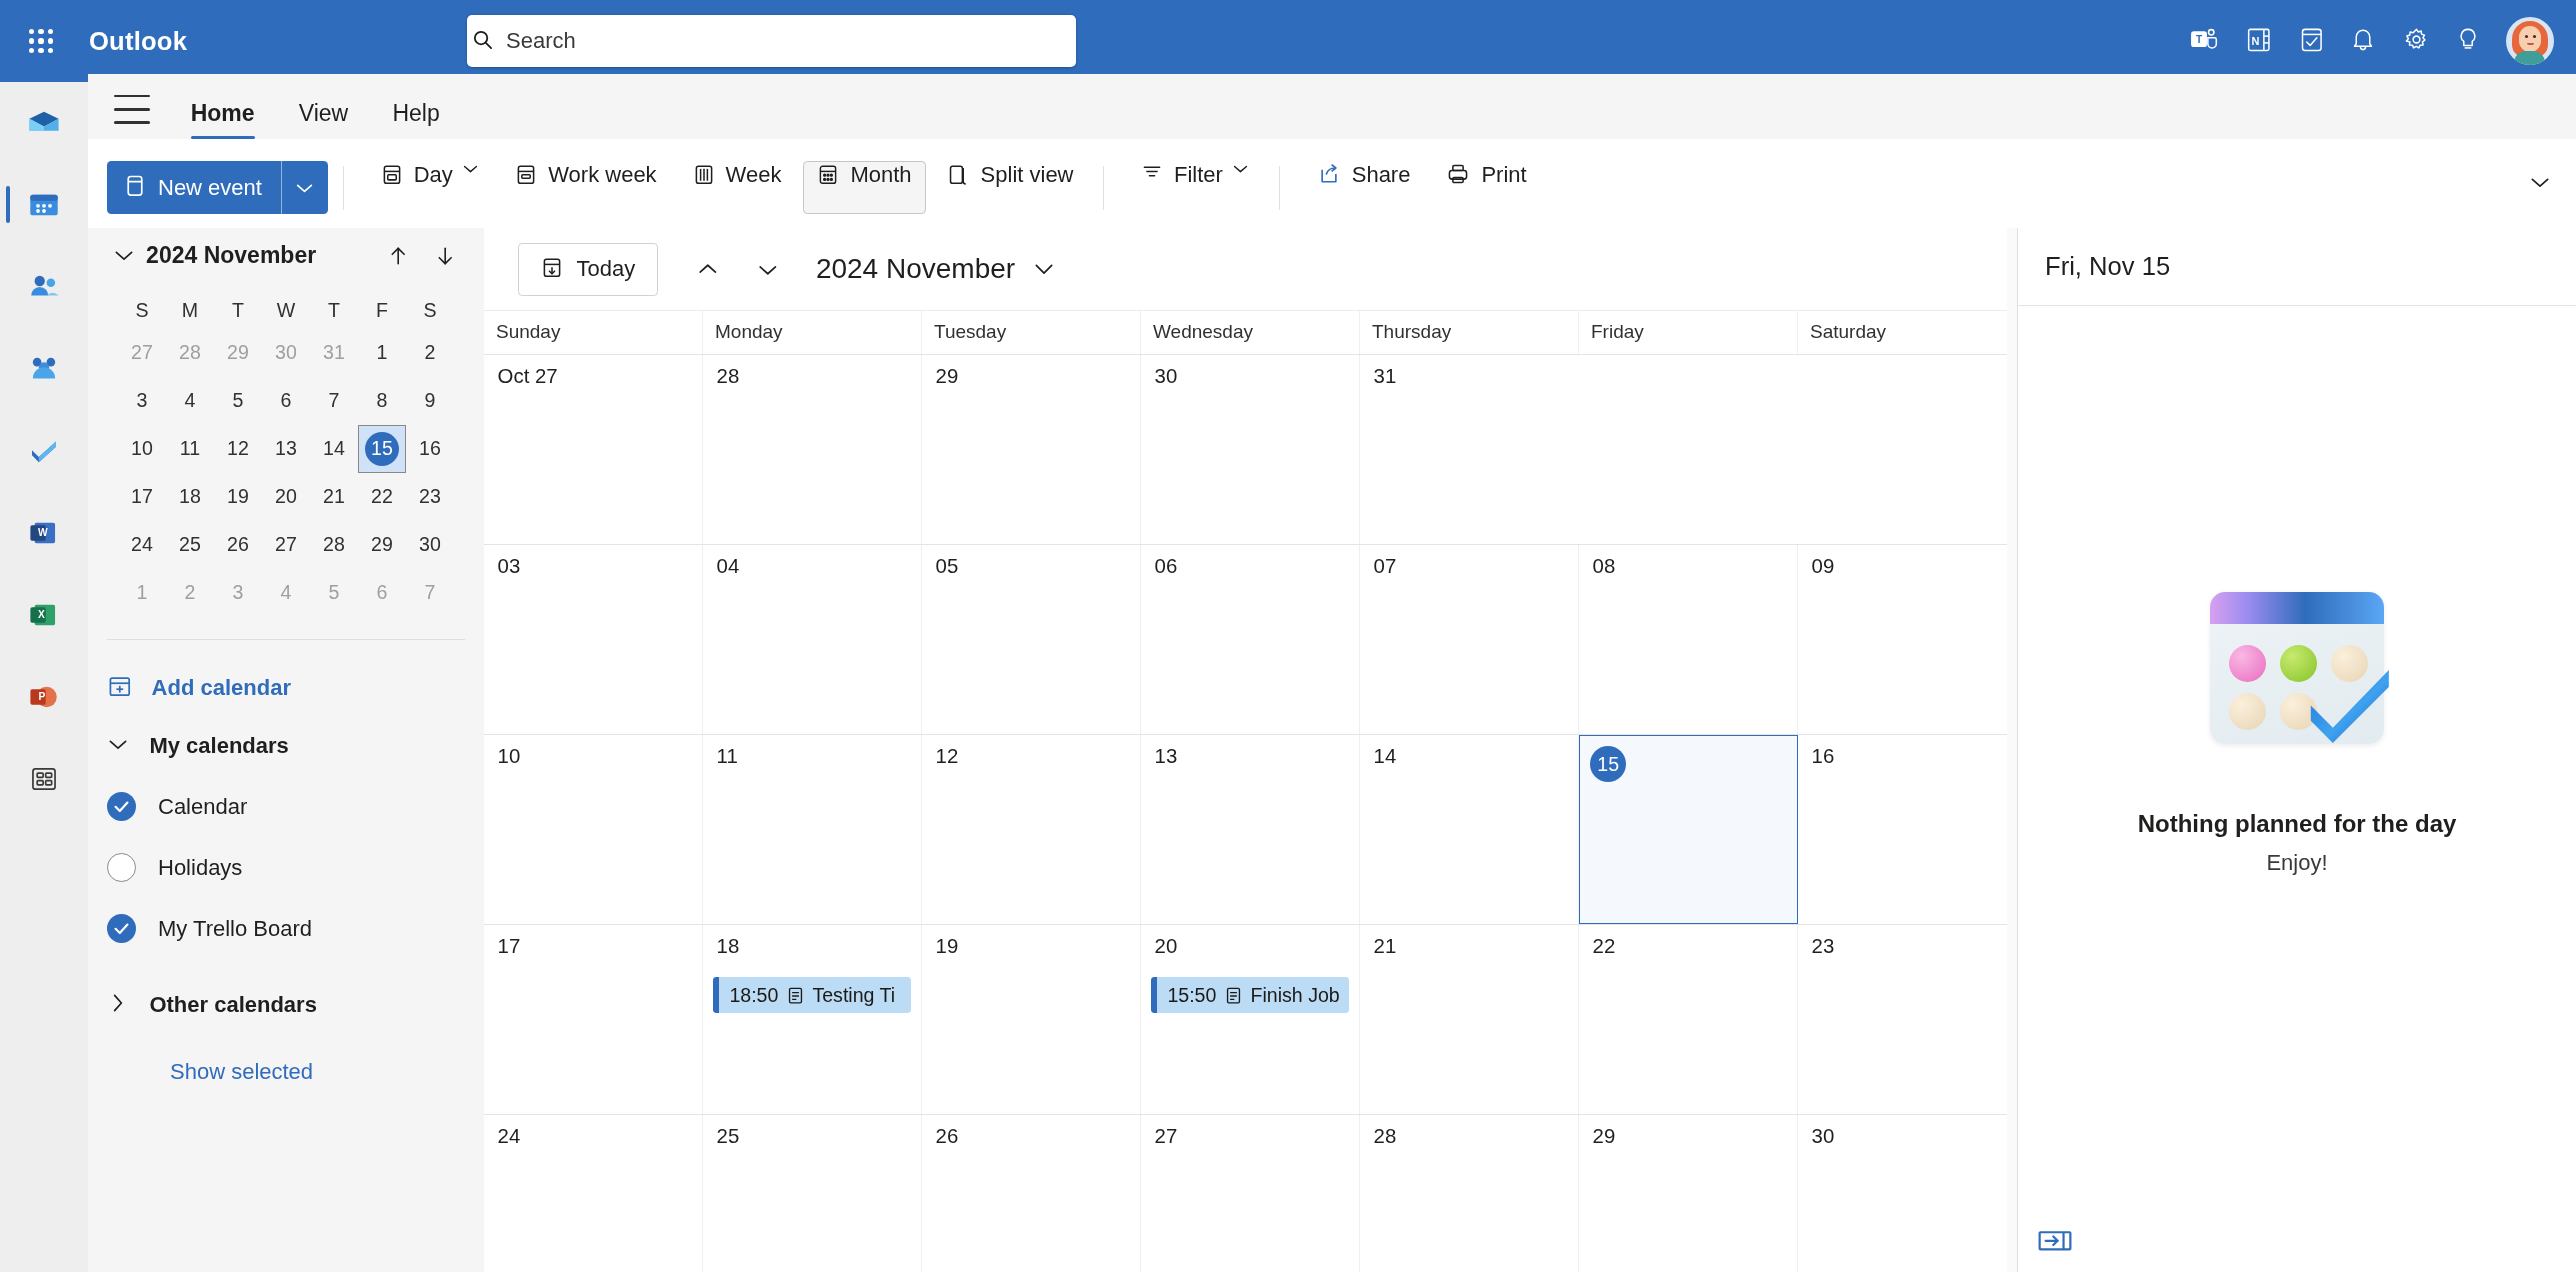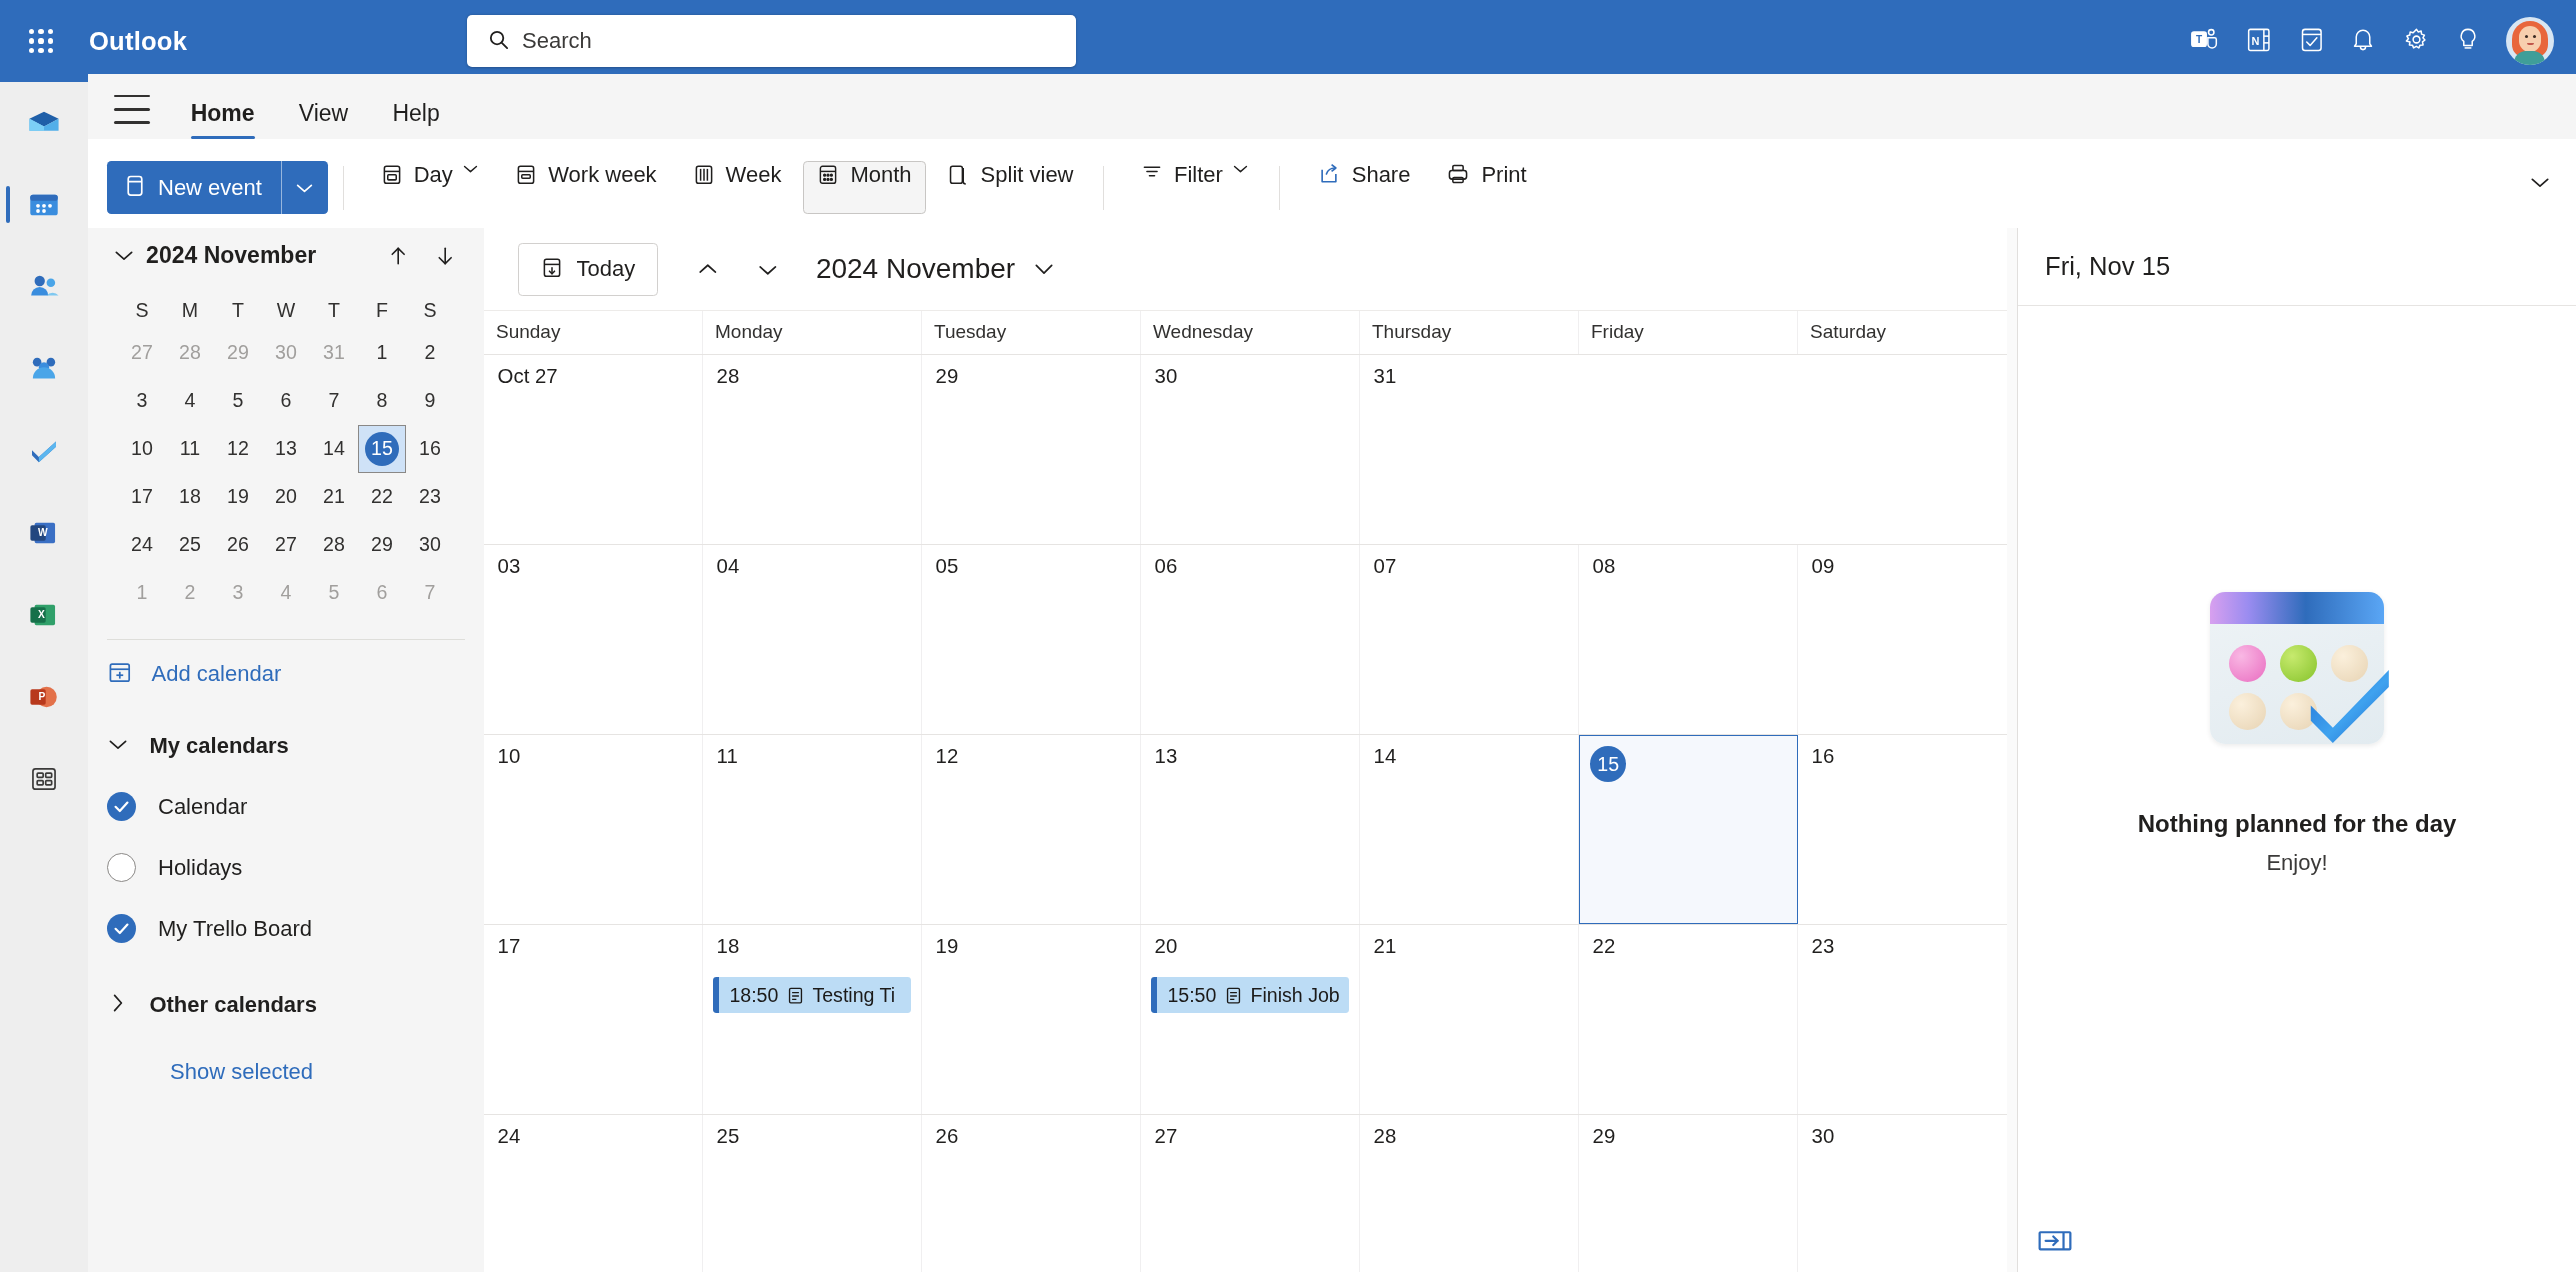--- a/index.html
+++ b/index.html
@@ -24,21 +24,21 @@
   }
   .waffle i { background: #ffffff; border-radius: 50%; display:block; width:5.1px; height:5.1px; }
   .brand {
     color: #ffffff; font-size: 25.6px; font-weight: 600;
     margin-left: 24px; letter-spacing: 0.2px;
   }
   .searchwrap {
     position: absolute; left: 467px; top: 15.3px;
     width: 609px; height: 52px;
     background: #ffffff; border-radius: 5.1px;
-    display: flex; align-items: center; padding: 0 20px;
+    display: flex; align-items: center; padding: 0 4px;
     box-shadow: 0 0.9px 2.6px rgba(0,0,0,.25);
   }
   .searchwrap svg { flex: 0 0 auto; }
   .searchwrap input {
     border: none; outline: none; font-size: 22px; margin-left: 12px;
     font-family: "Liberation Sans", sans-serif; color: #201f1e; width: 100%;
     background: transparent;
   }
   .searchwrap input::placeholder { color: #3b3a39; }
 
@@ -142,21 +142,21 @@
   .mc-day.today-box {
     border: 1.7px solid #8a8886; background: #cfe2f7;
   }
   .mc-day.today-box .circ {
     width: 34px; height: 34px; border-radius: 50%; background: #2f6cbb;
     color: #fff; display: flex; align-items: center; justify-content: center;
   }
 
   .lp-sep { height: 0.9px; background: #dededa; margin: 22px 19px 0 19px; }
   .lp-row {
-    display: flex; align-items: center; height: 55px; padding: 0 19px; cursor: pointer; margin-top: 6.8px;
+    display: flex; align-items: flex-end; height: 55px; padding: 0 19px; cursor: pointer; margin-top: 6.8px; font-weight: bold;
   }
   .lp-link { color: #2f6cbb; font-size: 22px; margin-left: 19px; }
   .lp-group { display:flex; align-items:center; height:60px; padding: 0 19px; cursor:pointer; margin-top: 15.3px;}
   .lp-group .t { font-size: 22px; font-weight: 700; color: #201f1e; margin-left: 20.4px; }
   .cal-row { display: flex; align-items: center; height: 61px; padding: 0 19px; cursor: pointer; }
   .cal-check {
     width: 29px; height: 29px; border-radius: 50%; flex: 0 0 auto;
     display: flex; align-items: center; justify-content: center;
   }
   .cal-check.on { background: #2f6cbb; }

